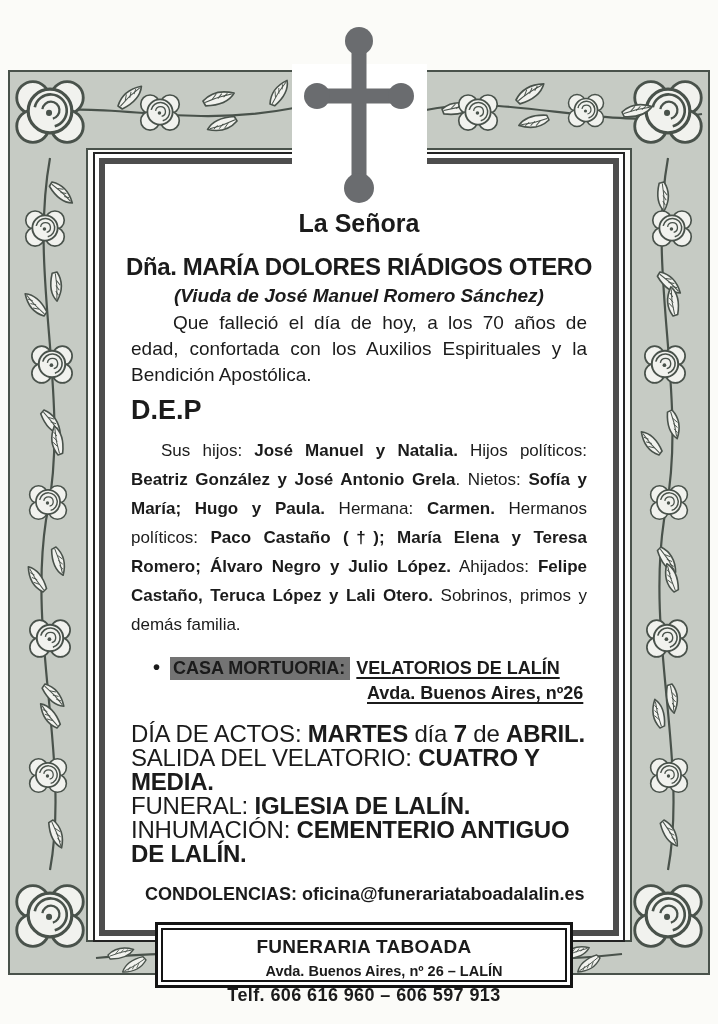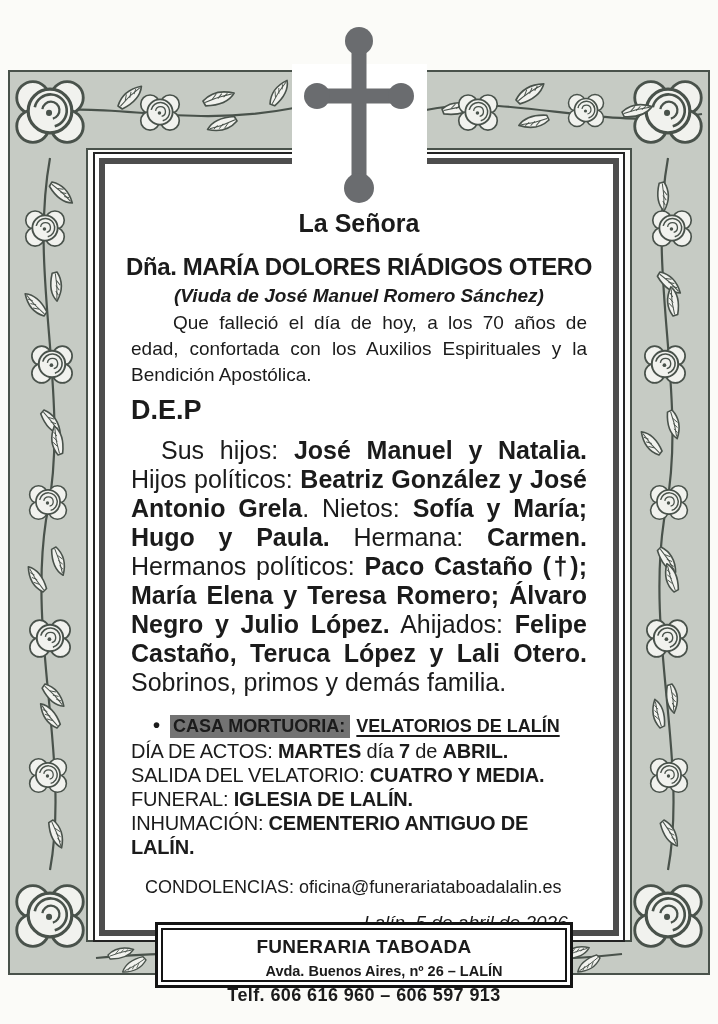--- a/index.html
+++ b/index.html
@@ -14,30 +14,30 @@
           padding:0 26px;}
   
   .cross-gap{position:absolute;left:292px;top:64px;width:135px;height:108px;background:#fff;z-index:3;}
   svg.cross{position:absolute;left:299px;top:18px;z-index:4;}
   .honorific{margin-top:44px;text-align:center;font-size:25px;font-weight:bold;line-height:30px;}
   .name{margin:14px -16px 0;text-align:center;font-size:24px;font-weight:bold;
         letter-spacing:-0.4px;white-space:nowrap;line-height:30px;}
   .widow{margin-top:2px;text-align:center;font-size:19px;font-weight:bold;font-style:italic;line-height:24px;}
   .para1{margin-top:2px;font-size:19px;line-height:26px;text-align:justify;text-indent:42px;}
   .dep{margin-top:6px;font-size:27px;font-weight:bold;line-height:32px;}
-  .family{margin-top:10px;font-size:25px;line-height:29px;text-align:justify;text-indent:30px;}
+  .family{margin-top:10px;font-size:17px;line-height:29px;text-align:justify;text-indent:30px;}
   .b{font-weight:bold;}
   .mortuary{margin-top:16px;font-size:18px;font-weight:bold;line-height:25px;}
   .mort-line1{margin-left:22px;}
   .bullet{font-size:20px;margin-right:10px;}
   .mort-label{background:#737373;padding:1px 5px 2px 3px;}
   .mort-place{text-decoration:underline;text-decoration-thickness:2px;text-underline-offset:3px;margin-left:6px;}
   .mort-addr{margin-left:236px;text-decoration:underline;text-decoration-thickness:2px;text-underline-offset:3px;}
-  .acts{font-size:20px;line-height:24px;letter-spacing:-0.2px;}
-  .cond{margin-top:16px;margin-left:14px;font-size:18px;font-weight:normal;line-height:24px;}
+  .acts{margin-top:16px;font-size:24px;line-height:24px;letter-spacing:-0.2px;}
+  .cond{margin-top:16px;margin-left:14px;font-size:18px;font-weight:bold;line-height:24px;}
   .dateline{margin-top:12px;text-align:right;padding-right:14px;font-style:italic;font-size:19px;line-height:24px;}
   
   .funeral-box{position:absolute;left:155px;top:922px;width:418px;height:66px;z-index:5;
                background:#fff;border:3px solid #141414;box-sizing:border-box;padding:3px;}
   .funeral-box-inner{border:2px solid #141414;height:100%;box-sizing:border-box;text-align:center;}
   .fun-name{margin-top:6px;font-size:19px;font-weight:bold;line-height:22px;letter-spacing:0.3px;}
   .fun-addr{margin-top:4px;font-size:14.5px;font-weight:bold;line-height:18px;padding-left:40px;}
   .fun-tel{margin-top:4px;font-size:18px;font-weight:bold;line-height:22px;letter-spacing:0.4px;}
 </style>
 </head>
@@ -160,20 +160,21 @@
       <div class="honorific">La Señora</div>
       <div class="name">Dña. MARÍA DOLORES RIÁDIGOS OTERO</div>
       <div class="widow">(Viuda de José Manuel Romero Sánchez)</div>
       <div class="para1">Que falleció el día de hoy, a los 70 años de edad, confortada con los Auxilios Espirituales y la Bendición Apostólica.</div>
       <div class="dep">D.E.P</div>
       <div class="family"><span>Sus hijos: </span><span class="b">José Manuel y Natalia.</span><span> Hijos políticos: </span><span class="b">Beatriz González y José Antonio Grela</span><span>. Nietos: </span><span class="b">Sofía y María; Hugo y Paula.</span><span> Hermana: </span><span class="b">Carmen.</span><span> Hermanos políticos: </span><span class="b">Paco Castaño (†); María Elena y Teresa Romero; Álvaro Negro y Julio López.</span><span> Ahijados: </span><span class="b">Felipe Castaño, Teruca López y Lali Otero.</span><span> Sobrinos, primos y demás familia.</span></div>
       <div class="mortuary">
         <div class="mort-line1">
           <span class="bullet">•</span><span class="mort-label">CASA MORTUORIA:</span><span class="mort-place">VELATORIOS DE LALÍN</span>
         </div>
+        <div class="mort-addr">Avda. Buenos Aires, nº26</div>
       </div>
       <div class="acts">
         <div><span>DÍA DE ACTOS:  </span><span class="b">MARTES</span><span> día </span><span class="b">7</span><span> de </span><span class="b">ABRIL.</span></div>
         <div><span>SALIDA DEL VELATORIO: </span><span class="b">CUATRO Y MEDIA.</span></div>
         <div><span>FUNERAL: </span><span class="b">IGLESIA DE LALÍN.</span></div>
         <div><span>INHUMACIÓN: </span><span class="b">CEMENTERIO ANTIGUO DE LALÍN.</span></div>
       </div>
       <div class="cond">
         <span>CONDOLENCIAS: </span><span>oficina@funerariataboadalalin.es</span>
       </div>

